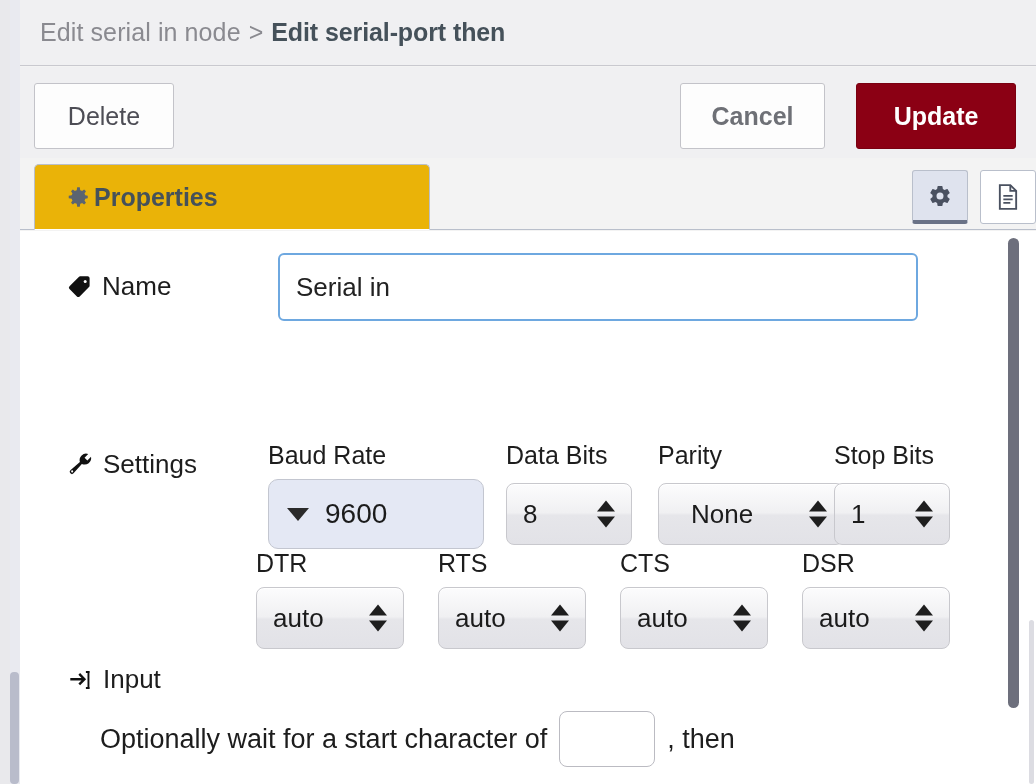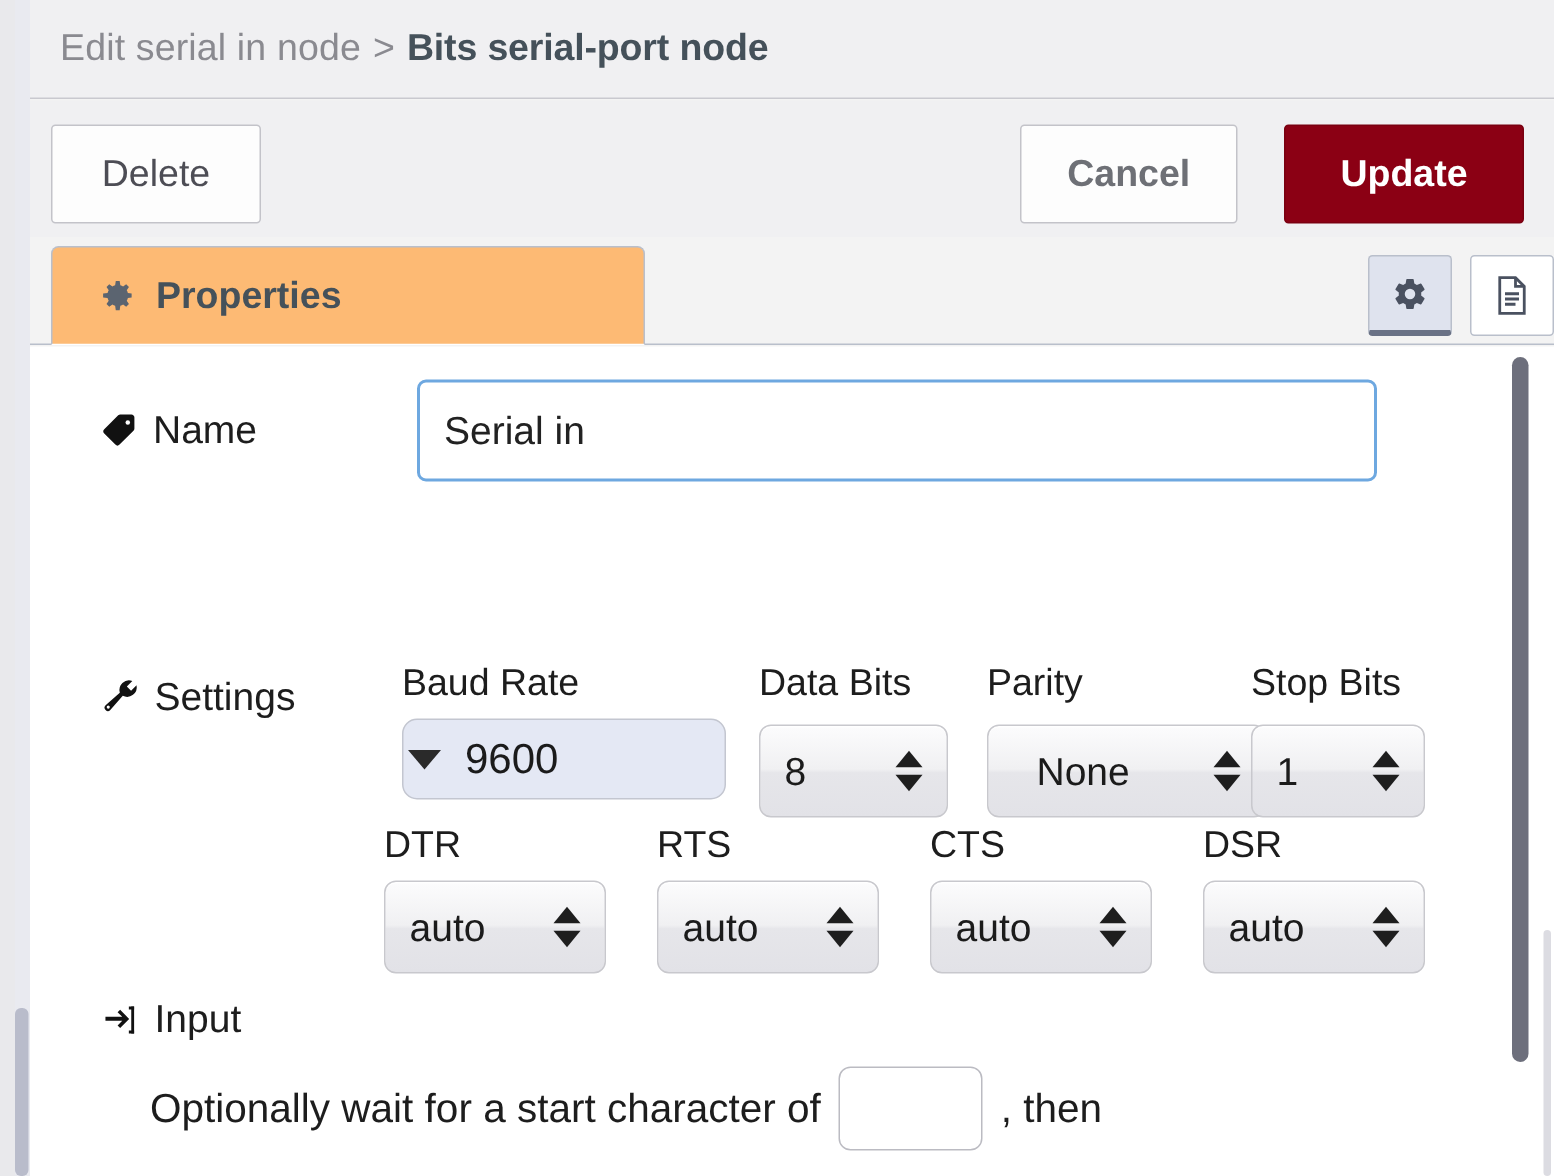--- a/index.html
+++ b/index.html
@@ -110,29 +110,29 @@
     width: 1026px;
     height: 70px;
     border-bottom: 1px solid #b9bfcb;
     box-sizing: border-box;
   }
   .tab {
     position: absolute;
     left: 14px; top: 4px;
     width: 396px;
     height: 66px;
-    background: #fdba74;
+    background: #eab308;
     border: 1px solid #b9bfcb;
     border-bottom: 1px solid #ffffff;
     border-radius: 5px 5px 0 0;
     box-sizing: border-box;
     display: flex;
     align-items: center;
     padding-left: 30px;
-    gap: 13px;
+    gap: 3px;
     cursor: pointer;
   }
   .tab-label {
     font-size: 25px;
     font-weight: bold;
     color: #45515a;
   }
   .iconbtn {
     position: absolute;
     top: 10px;
@@ -265,28 +265,28 @@
     border-left: 9px solid transparent;
     border-right: 9px solid transparent;
   }
   .tri-up { border-bottom: 11px solid #1e1e1e; }
   .tri-dn { border-top: 11px solid #1e1e1e; }
 
   
   .mcombo {
     position: absolute;
     box-sizing: border-box;
-    height: 54px;
+    height: 70px;
     border: 1px solid #c3c6d0;
     border-radius: 10px;
     background: #e4e8f4;
     display: flex;
     align-items: center;
     gap: 16px;
-    padding-left: 3px;
+    padding-left: 18px;
     cursor: pointer;
     font-size: 28px;
     color: #1b1b1b;
   }
   .mcombo .tri-dn { border-top: 13px solid #2a2a2a; border-left-width: 11px; border-right-width: 11px; }
 
   
   .row-flow { top: 318px; height: 100px; }
 
   
@@ -353,21 +353,21 @@
   svg { display: block; }
 </style>
 </head>
 <body>
 
 <div class="dialog">
 
   <div class="titlebar">
     <span class="crumb-prev">Edit serial in node</span>
     <span class="crumb-sep">&gt;</span>
-    <span class="crumb-cur">Bits serial-port node</span>
+    <span class="crumb-cur">Edit serial-port then</span>
   </div>
 
   <div class="actionbar">
     <div class="btn btn-delete">Delete</div>
     <div class="btn btn-cancel">Cancel</div>
     <div class="btn btn-update">Update</div>
   </div>
 
   <div class="tabstrip">
     <div class="tab">

